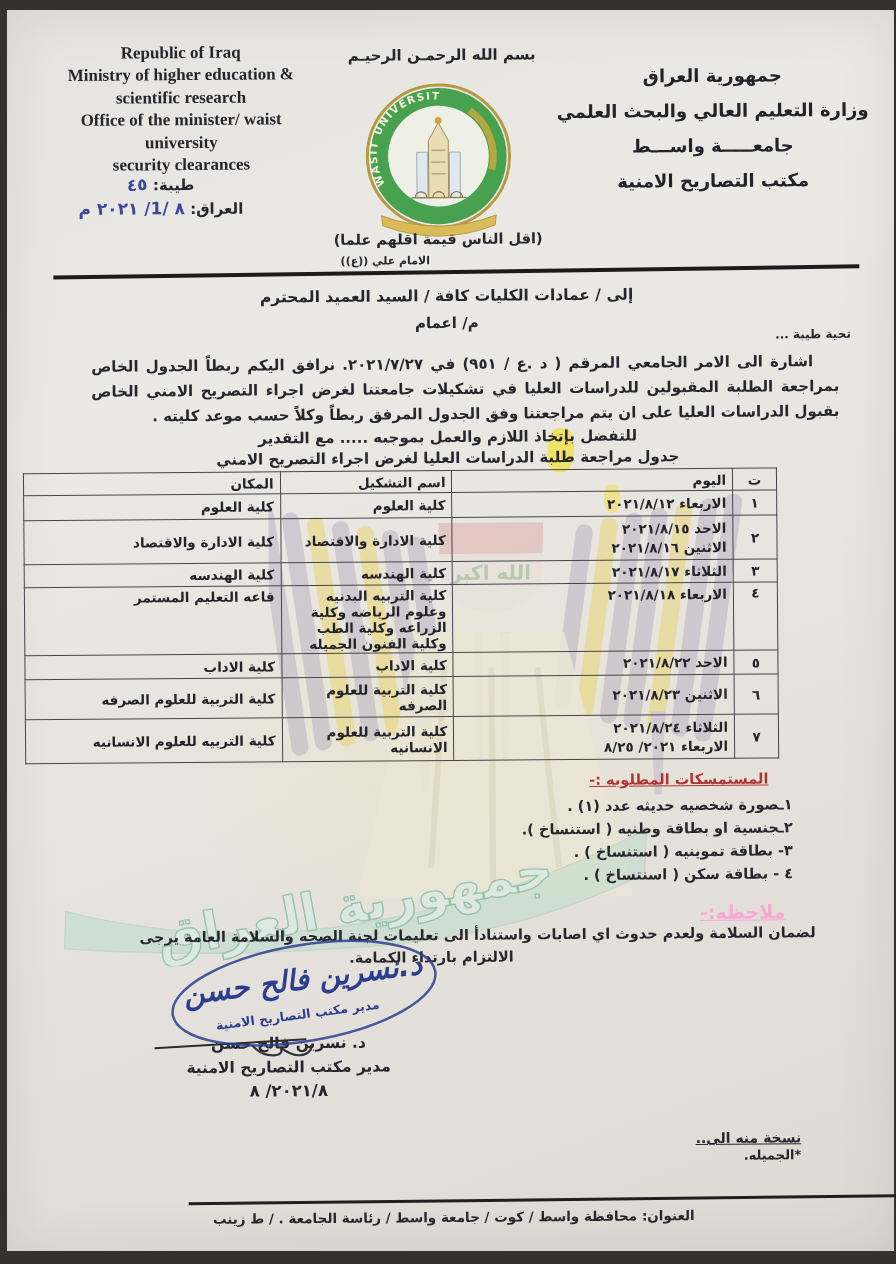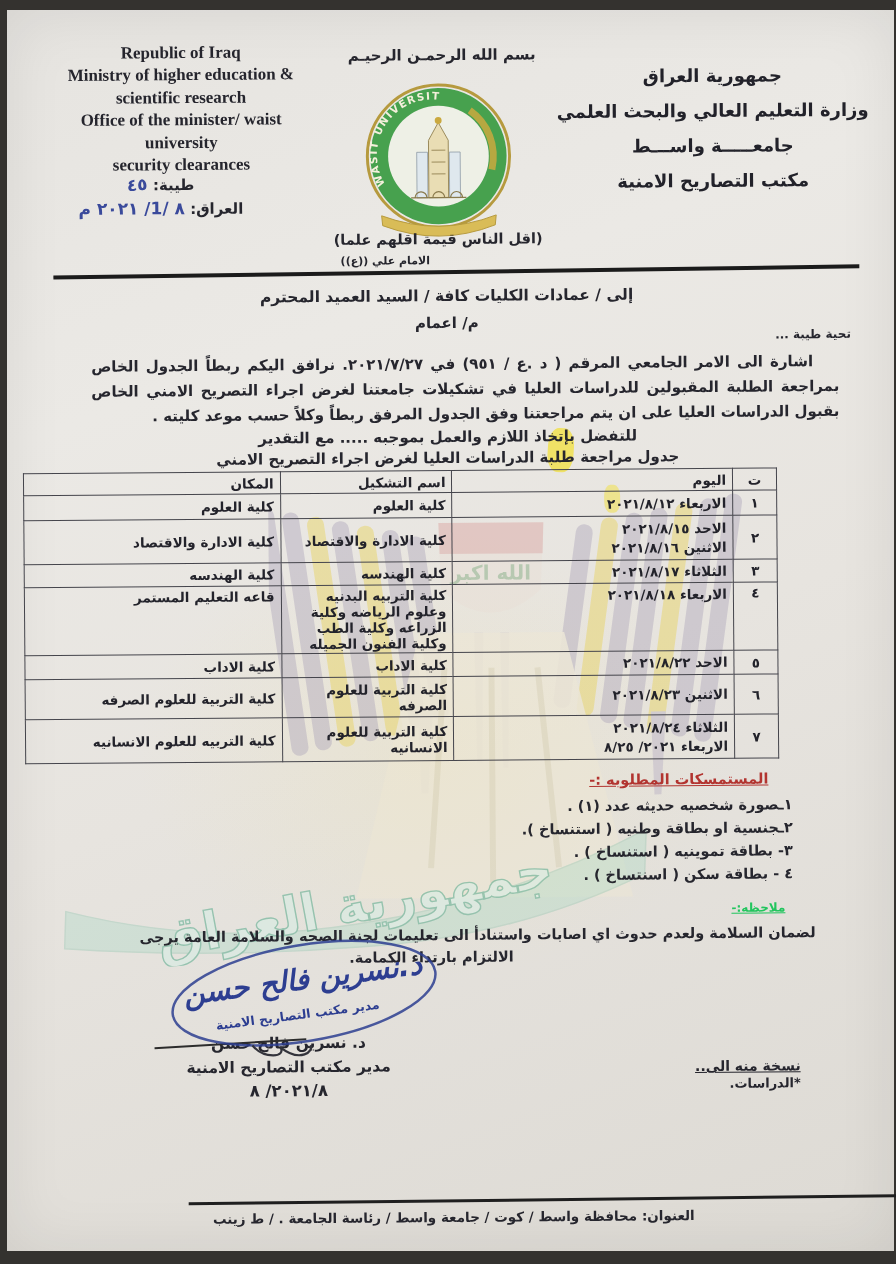--- a/index.html
+++ b/index.html
@@ -56,33 +56,33 @@
   td.c-day { text-align:right; }
   td.c-fac { text-align:right; padding-left:2px; }
   td.c-pl  { text-align:right; padding-right:44px; }
   .dayline { line-height:19px; }
   tr.vtop td { vertical-align:top; padding-top:2px; }
 
   
   .reqs { right:106px; top:770px; width:430px; direction:rtl; text-align:right;
           font-size:14.5px; font-weight:bold; line-height:23px; }
   .req-h { color:#b23430; text-decoration:underline; margin-right:24px; margin-bottom:3px; }
-  .note-h { right:114px; top:903px; color:#22c55e; font-size:12px; font-weight:bold;
+  .note-h { right:114px; top:903px; color:#f9a8d4; font-size:19px; font-weight:bold;
             text-decoration:underline; direction:rtl; }
   .note-l1 { right:84px; top:927px; font-size:14.5px; font-weight:bold; direction:rtl; }
   .note-l2 { right:386px; top:949px; font-size:14.5px; font-weight:bold; direction:rtl; }
 
   
   .typed-sig { left:128px; top:1030px; width:312px; text-align:center; direction:rtl;
                font-size:15.5px; font-weight:bold; line-height:24px; }
   .sig-date { font-size:16.5px; letter-spacing:1px; }
   .strike { left:150px; top:1041px; width:152px; height:2px; background:#2c2c2c; transform:rotate(-3deg); }
   .sig-svg { left:158px; top:936px; width:290px; height:130px; }
 
-  .copyto { right:100px; top:1060px; direction:rtl; text-align:right; font-size:14px; font-weight:bold; }
+  .copyto { right:100px; top:1132px; direction:rtl; text-align:right; font-size:14px; font-weight:bold; }
   .copy-h { text-decoration:underline; }
   .copy-i { font-size:13px; margin-top:2px; }
 
   .footer-line { left:183px; top:1199px; width:712px; height:3px; background:#1f1f1f; transform:rotate(-0.2deg); }
   .footer-addr { left:0; top:1209px; width:896px; text-align:center; direction:rtl;
                  font-size:13.5px; font-weight:bold; }
 
   
   .wm-eagle { left:268px; top:428px; width:545px; height:502px; opacity:.40; }
   .wm-banner { left:52px; top:833px; width:610px; height:118px; opacity:.62; transform:rotate(-4deg); }
@@ -291,20 +291,20 @@
 
     <svg class="abs sig-svg" viewBox="0 0 290 130">
       <ellipse cx="142" cy="56" rx="133" ry="48" fill="none" stroke="#2d3e91" stroke-width="2.5" opacity="0.85" transform="rotate(-9 142 56)"></ellipse>
       <text x="142" y="52" text-anchor="middle" font-size="29" font-weight="bold" font-style="italic" fill="#2d3e91" transform="rotate(-7 142 52)" direction="rtl">د.نسرين فالح حسن</text>
       <text x="136" y="82" text-anchor="middle" font-size="12.5" font-weight="bold" fill="#2d3e91" transform="rotate(-7 136 82)" direction="rtl">مدير مكتب التصاريح الامنية</text>
       <path d="M 90 108 c 12 14 34 12 28 2 c 20 16 34 4 30 -2" stroke="#33333b" stroke-width="2.2" fill="none"></path>
     </svg>
 
     <div class="abs copyto">
       <div class="copy-h">نسخة منه الى..</div>
-      <div class="copy-i">*الدراسات.</div>
+      <div class="copy-i">*الجميله.</div>
     </div>
 
     <div class="abs footer-line"></div>
     <div class="abs footer-addr">العنوان: محافظة واسط / كوت / جامعة واسط / رئاسة الجامعة . / ط زينب</div>
 
   </div>
 </div>
 
 </body></html>

